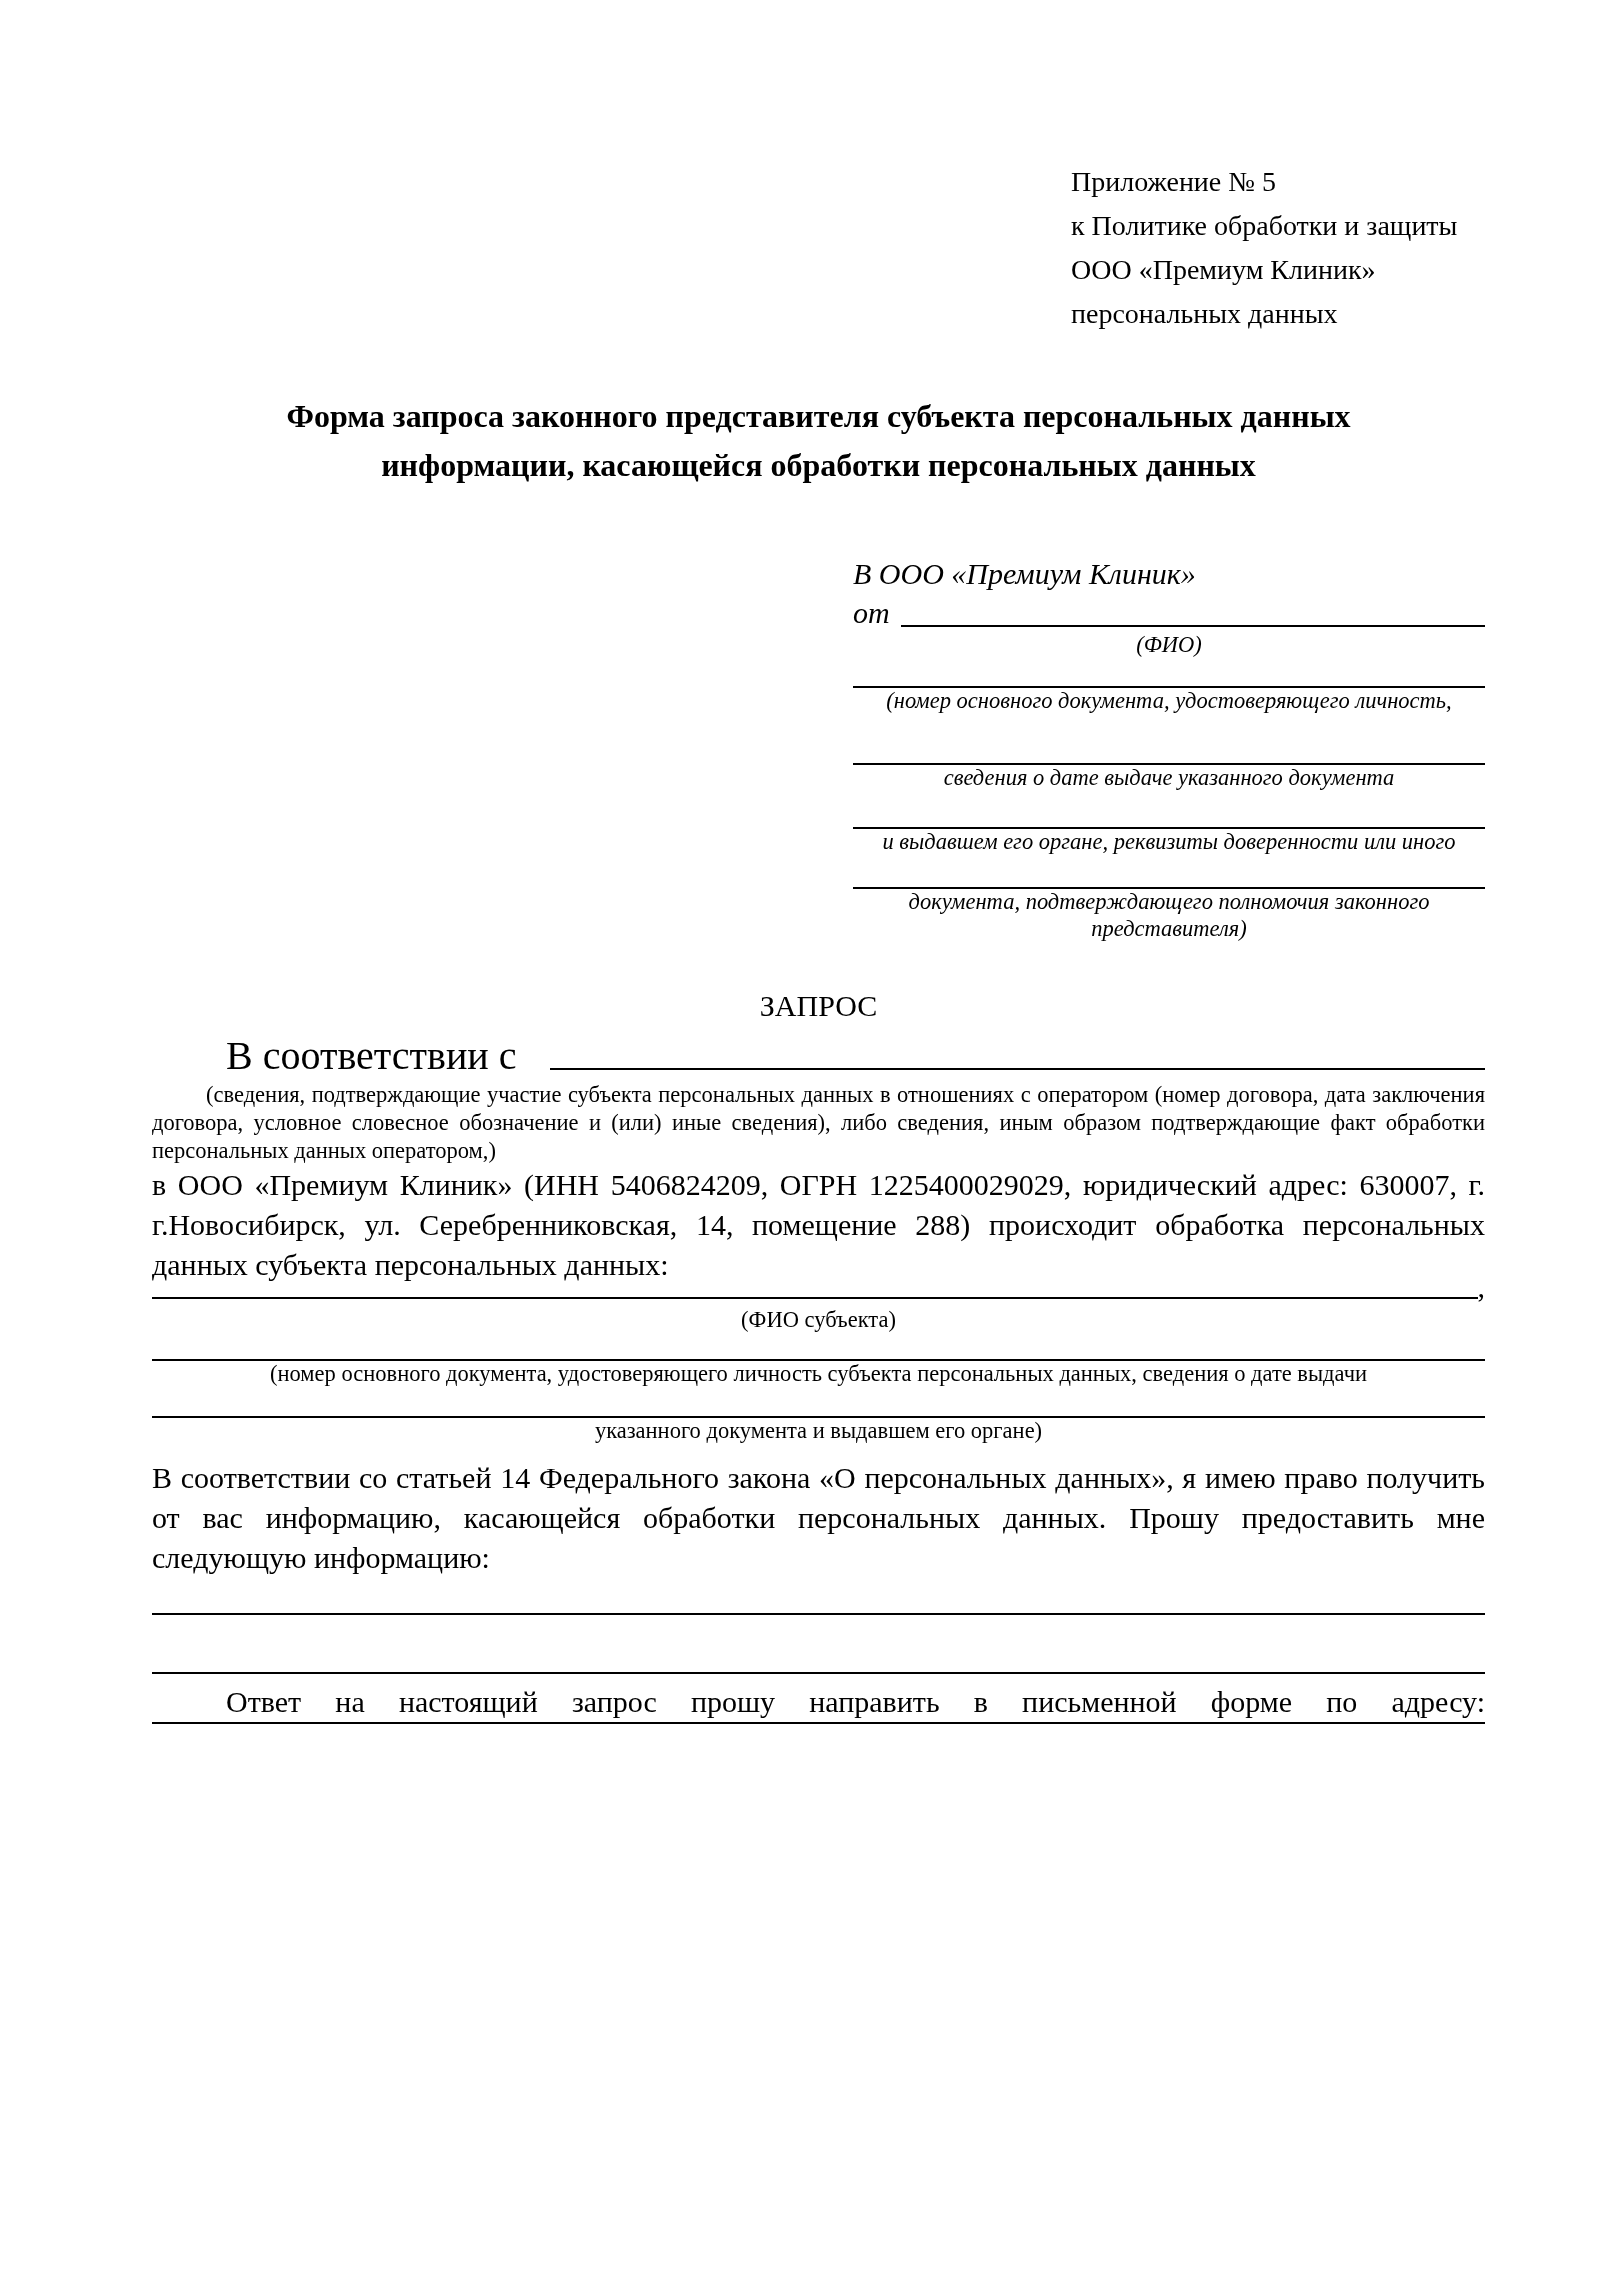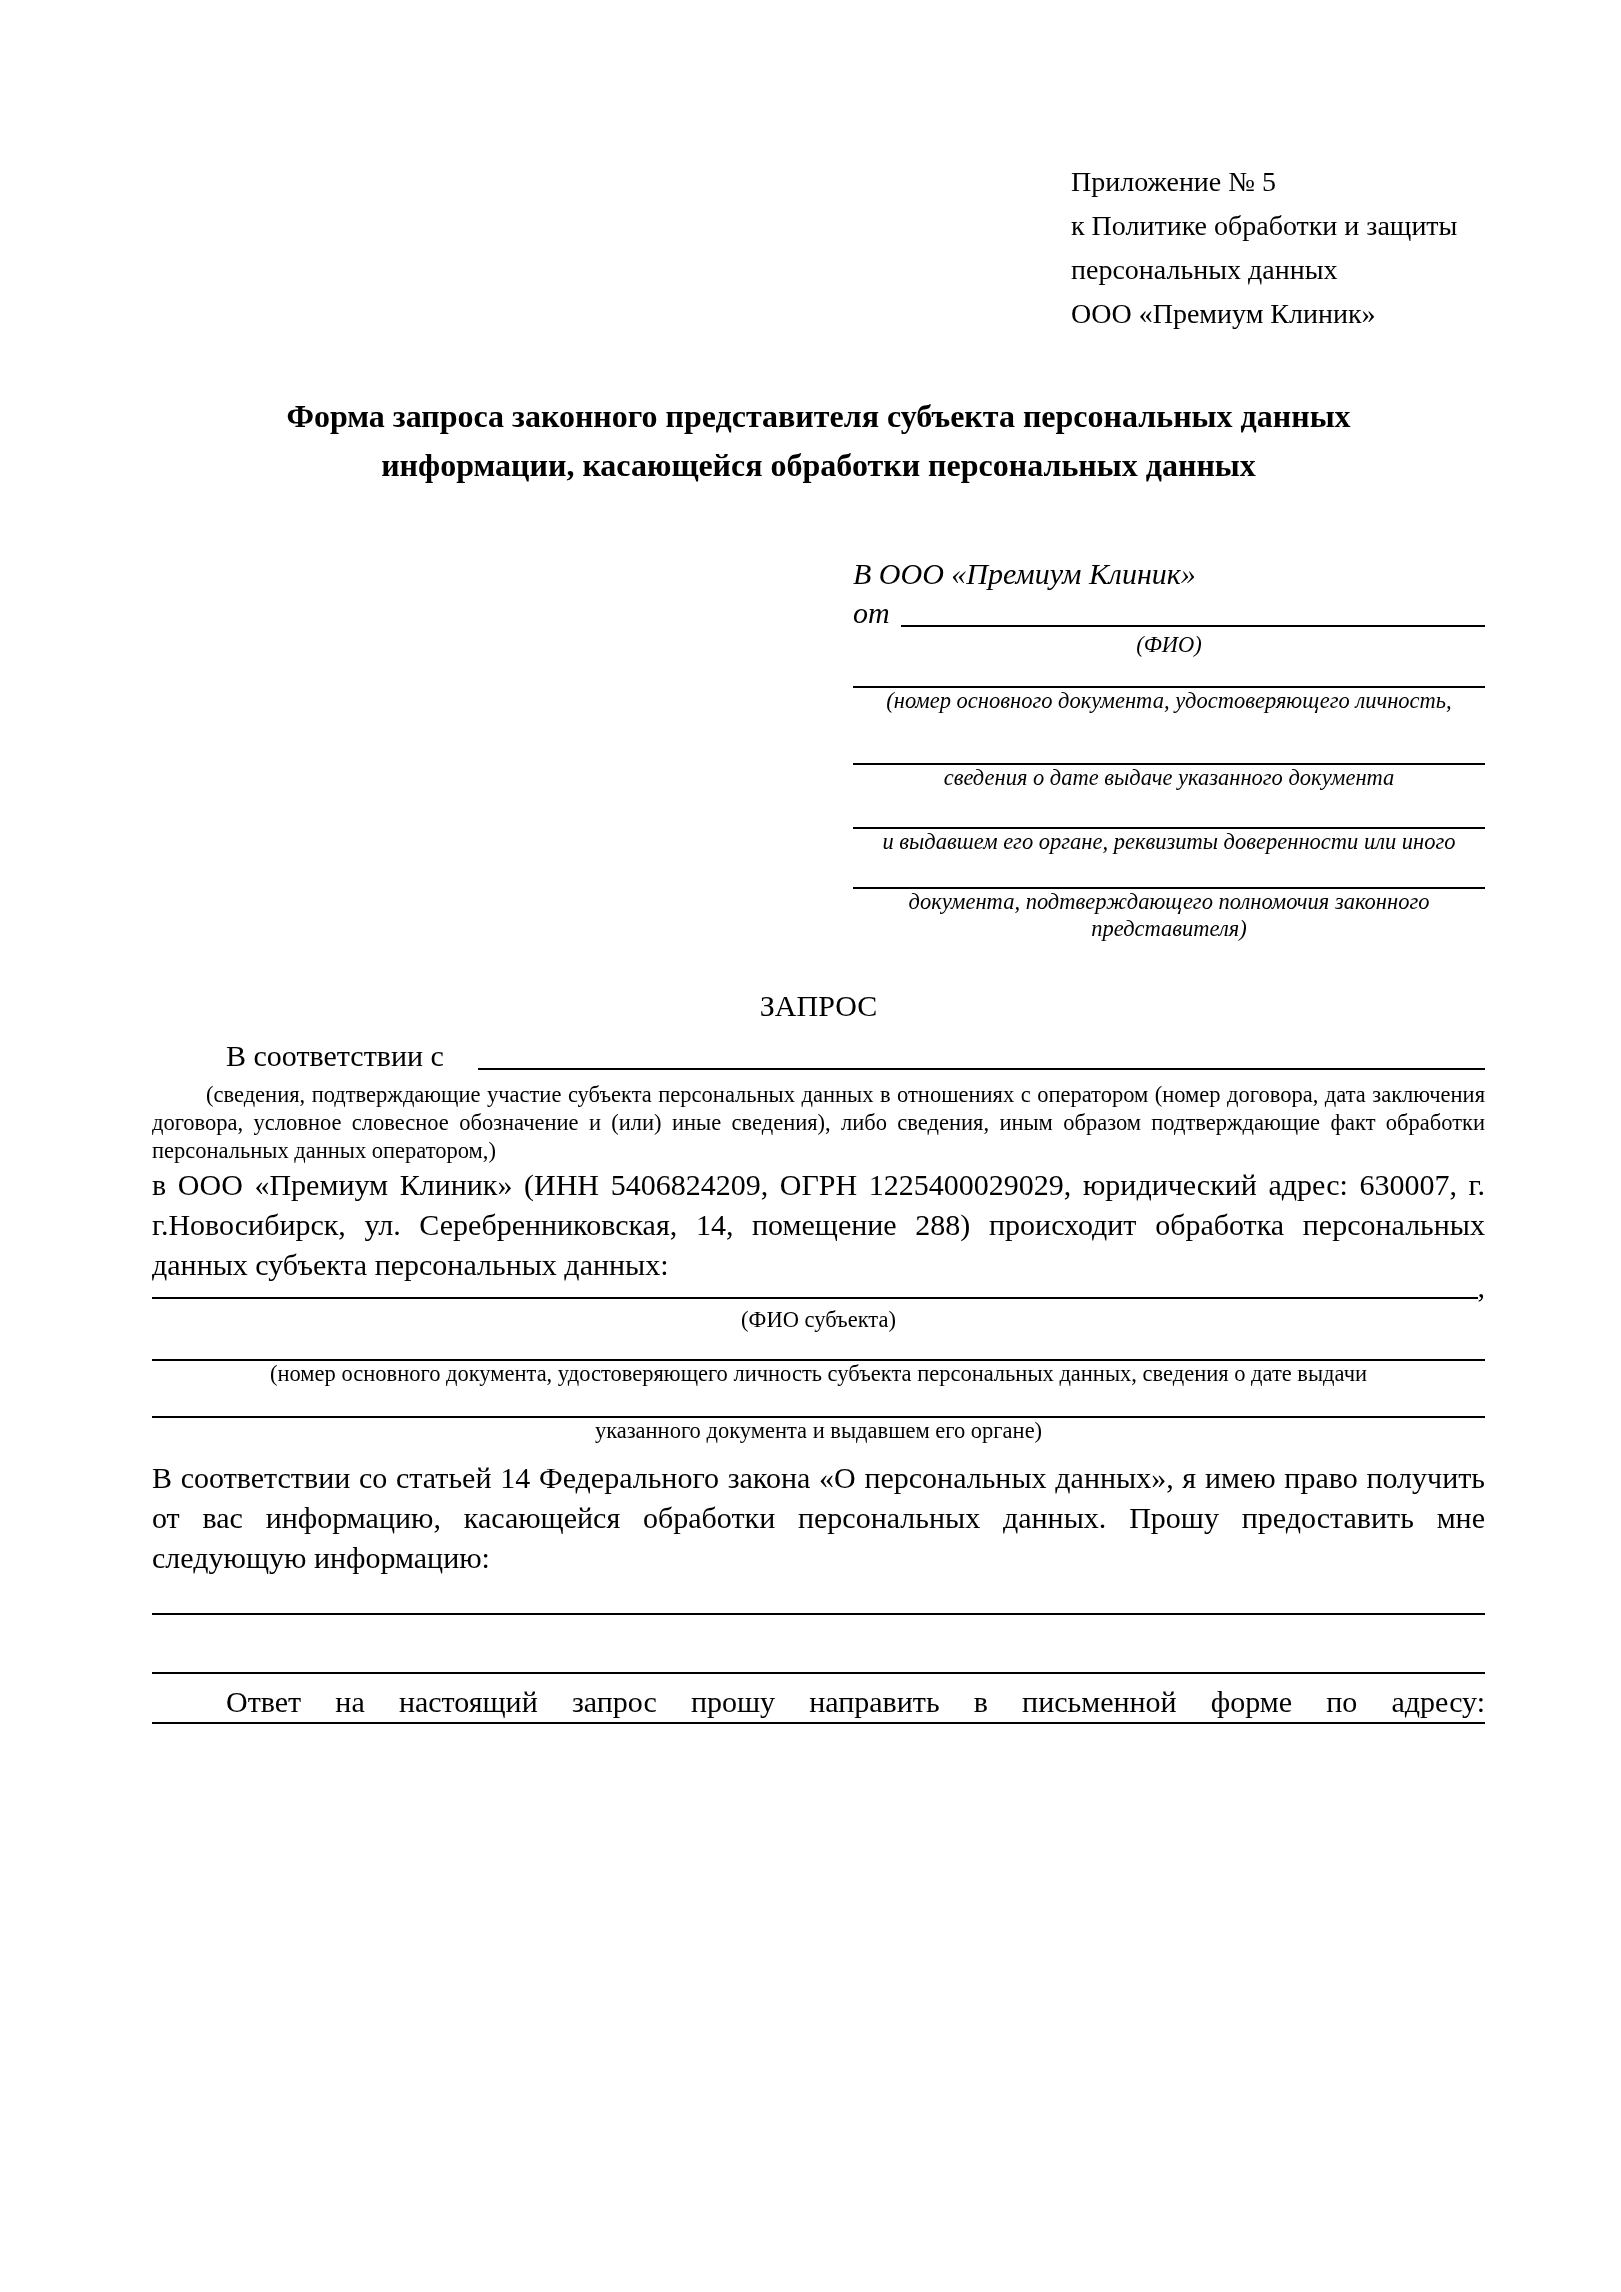--- a/index.html
+++ b/index.html
@@ -53,21 +53,21 @@
   .g3 { height: 35px; }
   .g4 { height: 32px; }
   .zapros {
     margin-top: 45px;
     text-align: center;
     font-size: 30px;
     line-height: 37px;
   }
   .basis {
     margin-top: 11.8px;
-    font-size: 30px;
+    font-size: 40px;
     line-height: 39px;
     padding-left: 74px;
     gap: 24px;
   }
   .basis .uline { margin-left: 9.8px; margin-bottom: 4.9px; }
   .fine {
     margin-top: 5.9px;
     font-size: 22.5px;
     line-height: 28px;
     text-align: justify;
@@ -111,22 +111,22 @@
 </style>
 </head>
 <body>
 
 <div class="page">
   <div class="content">
 
     <div class="appendix">
       <div>Приложение № 5</div>
       <div>к Политике обработки и защиты</div>
+      <div>ООО «Премиум Клиник»</div>
       <div>персональных данных</div>
-      <div>ООО «Премиум Клиник»</div>
     </div>
 
     <div class="title">
       <div>Форма запроса законного представителя субъекта персональных данных</div>
       <div>информации, касающейся обработки персональных данных</div>
     </div>
 
     <div class="addressee">
       <div>В ООО «Премиум Клиник»</div>
       <div class="row from-row">

